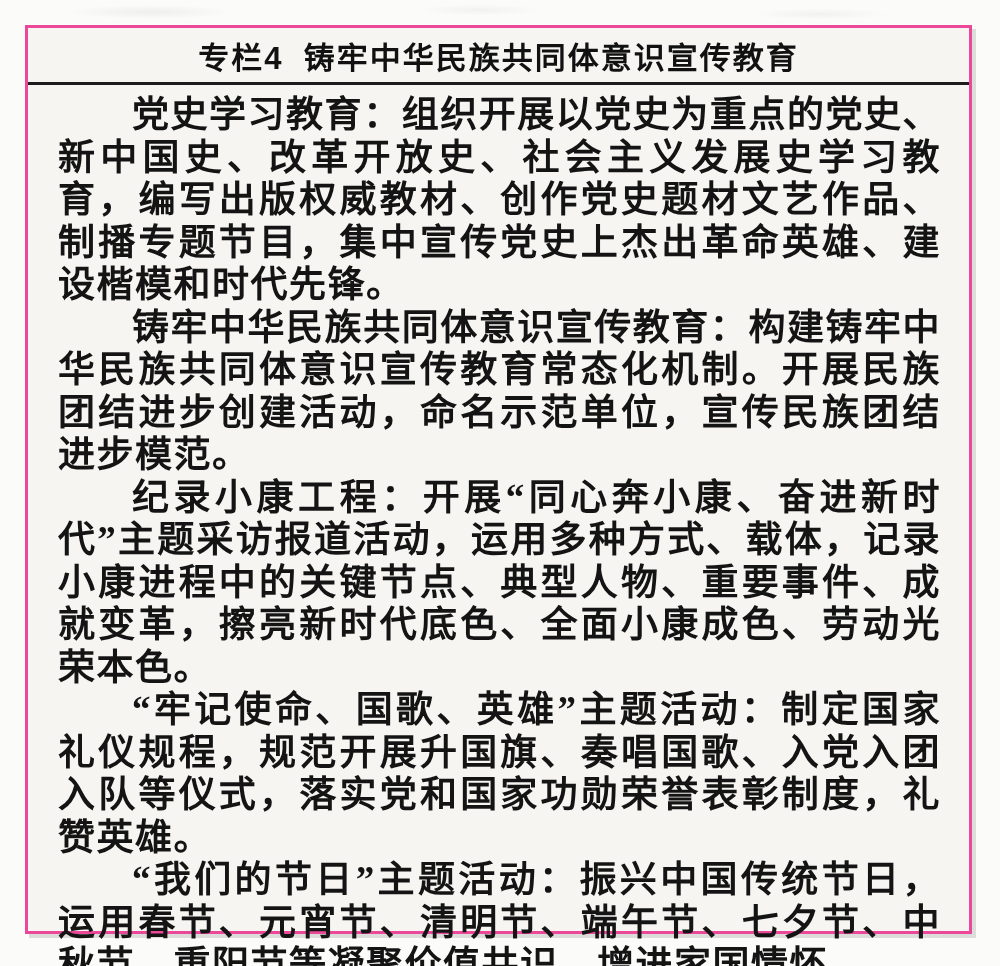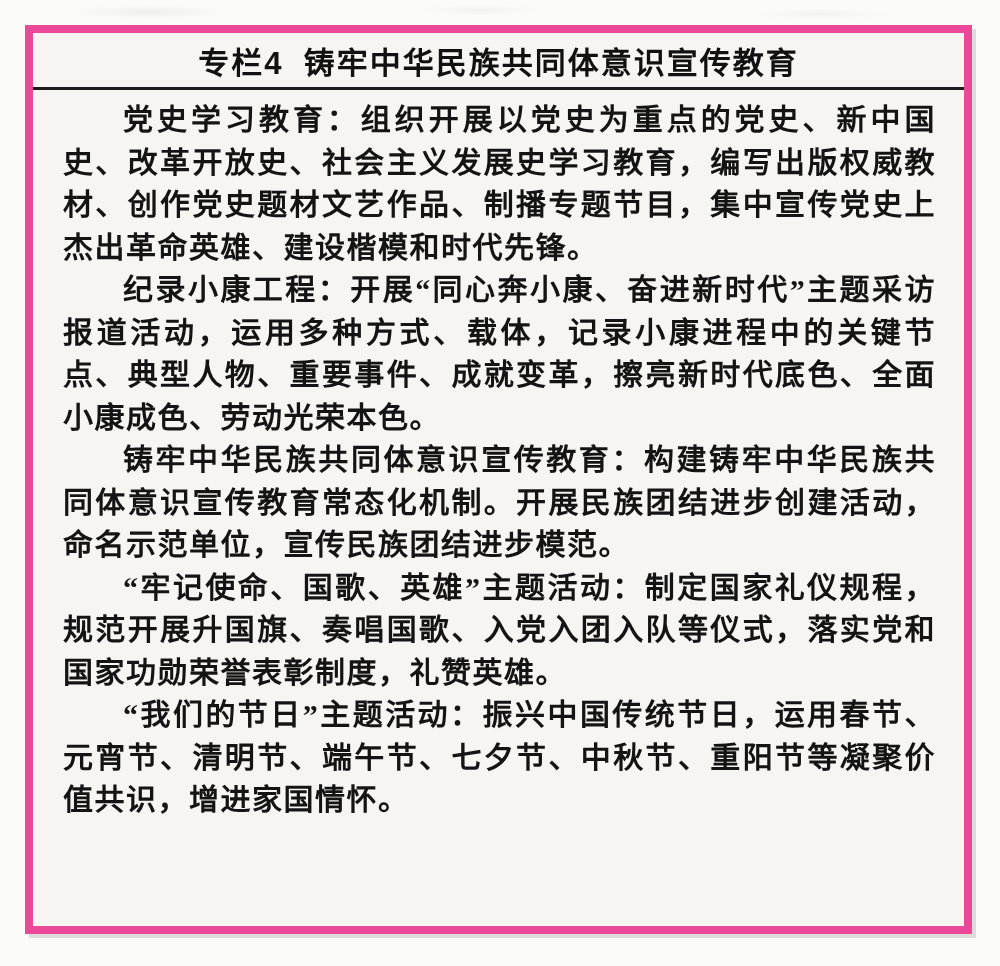--- a/index.html
+++ b/index.html
@@ -25,21 +25,21 @@
       radial-gradient(ellipse 90px 8px at 480px 10px, rgba(0,0,0,0.04), transparent 70%),
       radial-gradient(ellipse 100px 8px at 820px 14px, rgba(0,0,0,0.04), transparent 70%);
     pointer-events: none;
   }
   .panel {
     position: absolute;
     left: 25px;
     top: 25px;
     width: 947px;
     height: 909px;
-    border: 8px solid #ec4899;
+    border: 3px solid #ec4899;
     background: #f6f5f2;
     box-shadow: 4px 4px 0 rgba(110,110,110,0.22);
     box-sizing: border-box;
   }
   .panel-header {
     height: 54px;
     border-bottom: 3px solid #1c1c1c;
     display: flex;
     align-items: center;
     justify-content: center;
@@ -52,38 +52,38 @@
   }
   .panel-header .panel-label {
     margin-right: 0.65em;
   }
   .panel-body {
     padding: 9px 28px 0 30px;
     box-sizing: border-box;
   }
   .panel-body p {
     margin: 0;
-    font-size: 30px;
+    font-size: 37px;
     line-height: 42.5px;
     font-weight: 600;
     letter-spacing: 1.5px;
     text-align: justify;
     text-indent: 2em;
     color: #141414;
   }
 </style>
 </head>
 <body>
 
 <div class="panel">
   <div class="panel-header">
     <span class="panel-label">专栏4</span>
     <span class="panel-title">铸牢中华民族共同体意识宣传教育</span>
   </div>
   <div class="panel-body">
     <p>党史学习教育：组织开展以党史为重点的党史、新中国史、改革开放史、社会主义发展史学习教育，编写出版权威教材、创作党史题材文艺作品、制播专题节目，集中宣传党史上杰出革命英雄、建设楷模和时代先锋。</p>
+    <p>铸牢中华民族共同体意识宣传教育：构建铸牢中华民族共同体意识宣传教育常态化机制。开展民族团结进步创建活动，命名示范单位，宣传民族团结进步模范。</p>
     <p>纪录小康工程：开展“同心奔小康、奋进新时代”主题采访报道活动，运用多种方式、载体，记录小康进程中的关键节点、典型人物、重要事件、成就变革，擦亮新时代底色、全面小康成色、劳动光荣本色。</p>
-    <p>铸牢中华民族共同体意识宣传教育：构建铸牢中华民族共同体意识宣传教育常态化机制。开展民族团结进步创建活动，命名示范单位，宣传民族团结进步模范。</p>
     <p>“牢记使命、国歌、英雄”主题活动：制定国家礼仪规程，规范开展升国旗、奏唱国歌、入党入团入队等仪式，落实党和国家功勋荣誉表彰制度，礼赞英雄。</p>
     <p>“我们的节日”主题活动：振兴中国传统节日，运用春节、元宵节、清明节、端午节、七夕节、中秋节、重阳节等凝聚价值共识，增进家国情怀。</p>
 
   </div>
 </div>
 
 </body></html>

